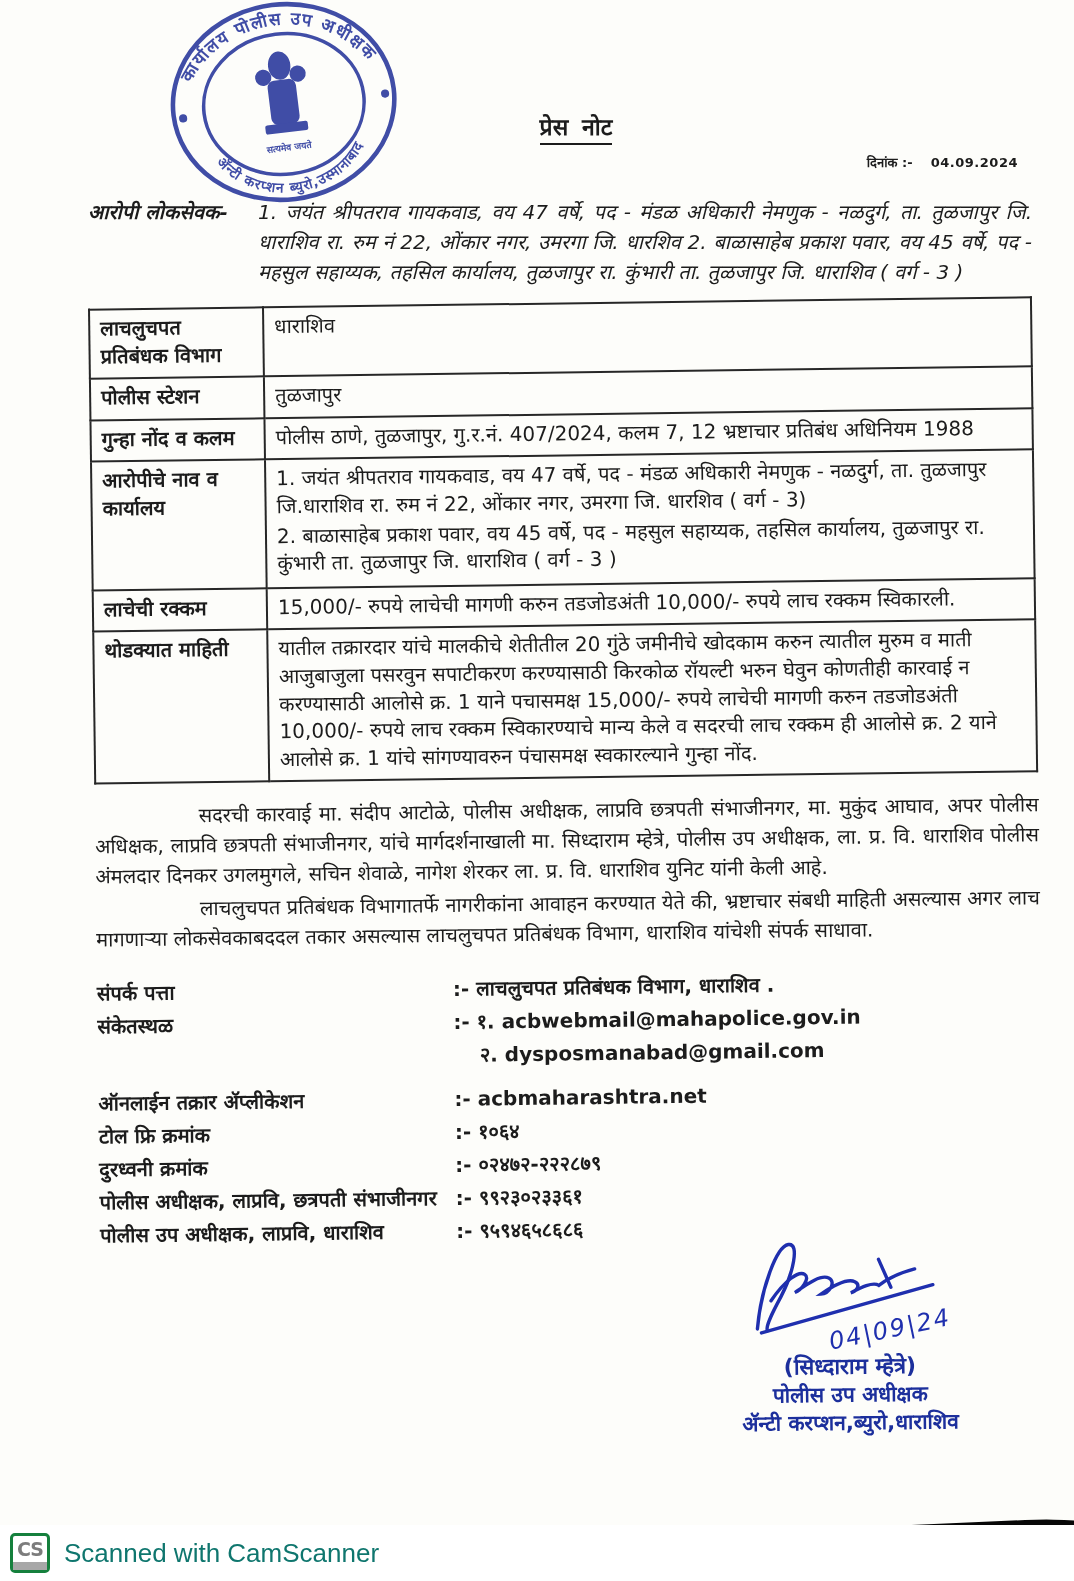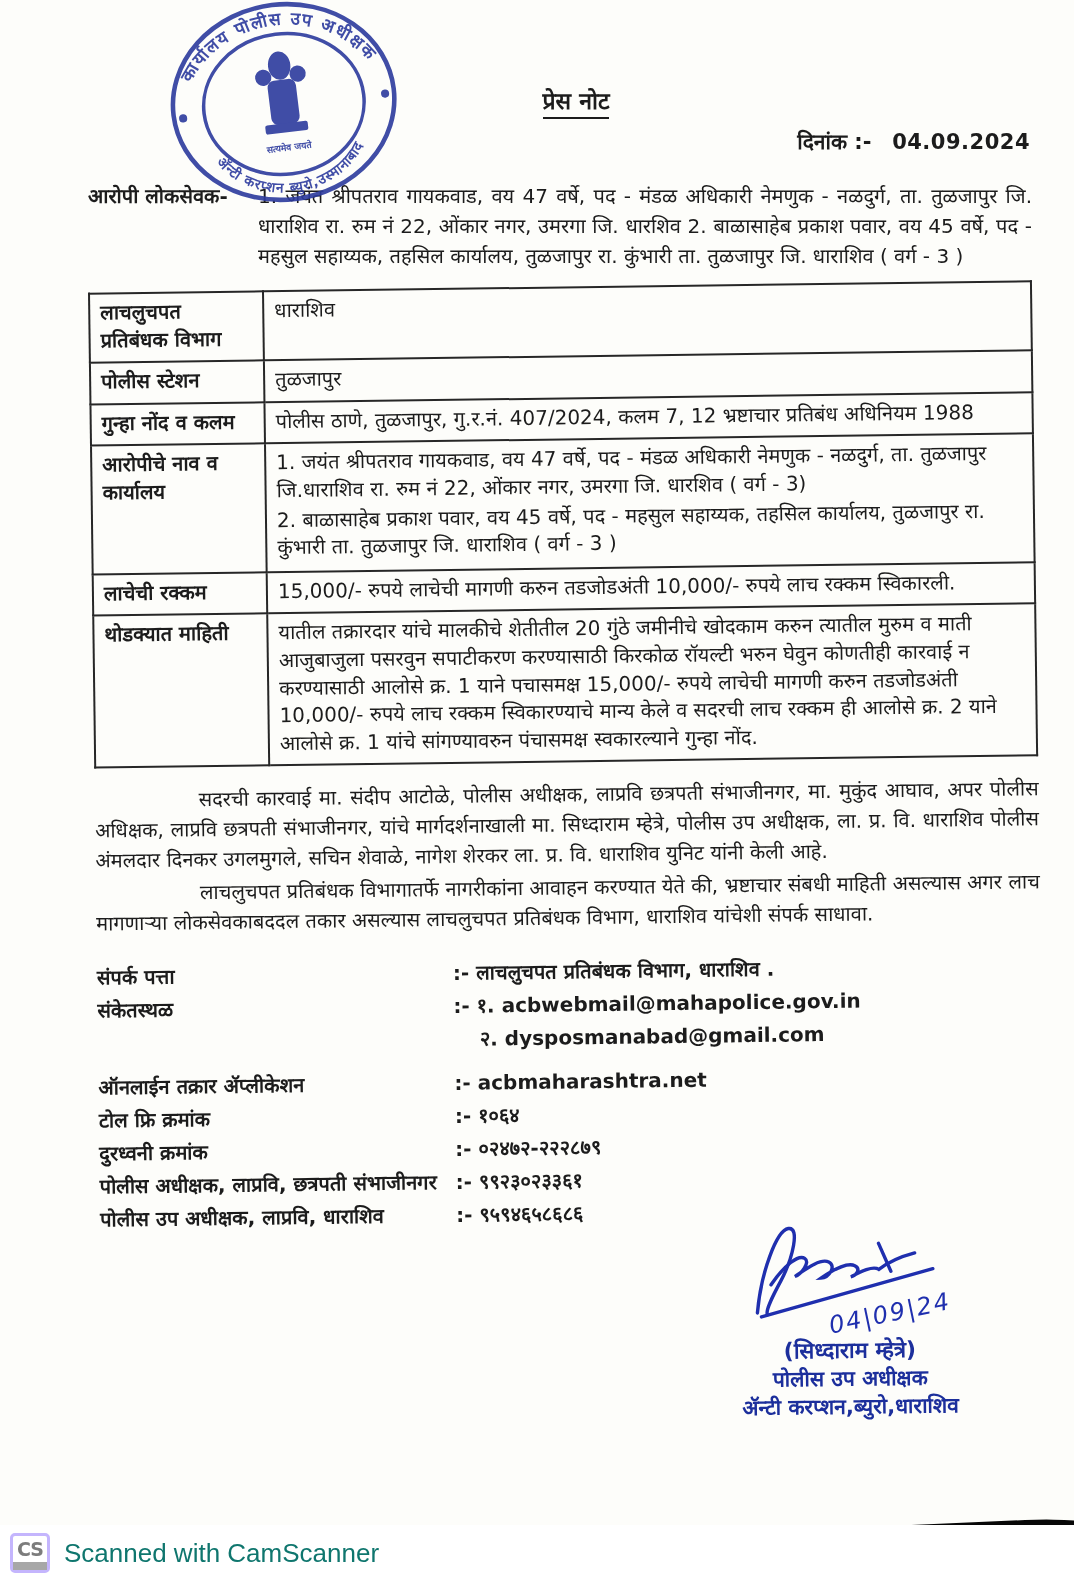--- a/index.html
+++ b/index.html
@@ -8,28 +8,28 @@
     font-family:"DejaVu Sans","Liberation Sans",sans-serif;
     color:#1c1c1c;overflow:hidden;position:relative;
   }
   .page{position:relative;width:1074px;height:1581px;background:#fdfdfa;}
 
   
   .stamp{position:absolute;left:166px;top:0px;width:236px;height:210px;
          opacity:.9;transform:rotate(-7deg);z-index:3;pointer-events:none;}
 
   
-  .title-wrap{padding-top:84px;text-align:center;}
+  .title-wrap{padding-top:110px;text-align:center;font-family:Liberation Mono, monospace;}
   .title{display:inline-block;margin-left:78px;font-size:23px;font-weight:bold;
          border-bottom:2.5px solid #1c1c1c;padding-bottom:1px;}
-  .date-row{margin-top:8px;padding-right:44px;text-align:right;font-size:21px;}
+  .date-row{margin-top:8px;padding-right:56px;text-align:right;font-size:13px;}
   .date-label{font-weight:bold;}
   .date-value{font-weight:600;margin-left:14px;letter-spacing:.5px;}
 
-  .intro{display:flex;margin:26px 42px 0 88px;font-size:20px;line-height:1.5;}
+  .intro{display:flex;margin:26px 42px 0 88px;font-size:20px;line-height:1.5;font-style:italic;}
   .intro-label{flex:none;width:170px;font-weight:bold;}
   .intro-text{flex:1;text-align:justify;font-weight:500;}
 
   
   .rotwrap{transform:rotate(-0.75deg);transform-origin:60px 0;}
 
   table.infotable{margin:22px 42px 0 88px;width:944px;border-collapse:collapse;
          font-size:20px;line-height:1.38;}
   table.infotable td{border:2px solid #272727;padding:5px 10px 7px;vertical-align:top;}
   td.lbl{width:152px;font-weight:bold;padding-left:8px;}
@@ -52,21 +52,21 @@
   .sig-role{font-size:21px;font-weight:bold;}
 
   
   .blob{position:absolute;top:1524px;right:-26px;width:330px;height:24px;background:#070707;
         border-radius:55% 45% 60% 40% / 100% 90% 70% 100%;transform:rotate(-2.5deg);z-index:2;}
   .blob::after{content:"";position:absolute;left:-64px;top:10px;width:80px;height:9px;
         background:#070707;border-radius:50%;transform:rotate(2deg);}
 
   .footer{position:absolute;left:0;right:0;bottom:0;height:56px;background:#ffffff;
           display:flex;align-items:center;gap:14px;padding-left:10px;z-index:4;}
-  .cs-icon{position:relative;width:40px;height:40px;border:3px solid #c4b5fd;border-radius:5px;
+  .cs-icon{position:relative;width:40px;height:40px;border:3px solid #15803d;border-radius:5px;
            box-sizing:border-box;background:#fff;}
   .cs-icon span{position:absolute;top:2px;left:0;right:0;text-align:center;
            font-size:19px;font-weight:bold;color:#7c7c7c;letter-spacing:-1px;}
   .cs-icon::after{content:"";position:absolute;left:0;right:0;bottom:0;height:8px;background:#a7a7a7;}
   .footer-text{font-size:26px;color:#0f766e;font-family:"Liberation Sans","DejaVu Sans",sans-serif;}
 </style>
 </head>
 <body>
 
 <div class="page">

